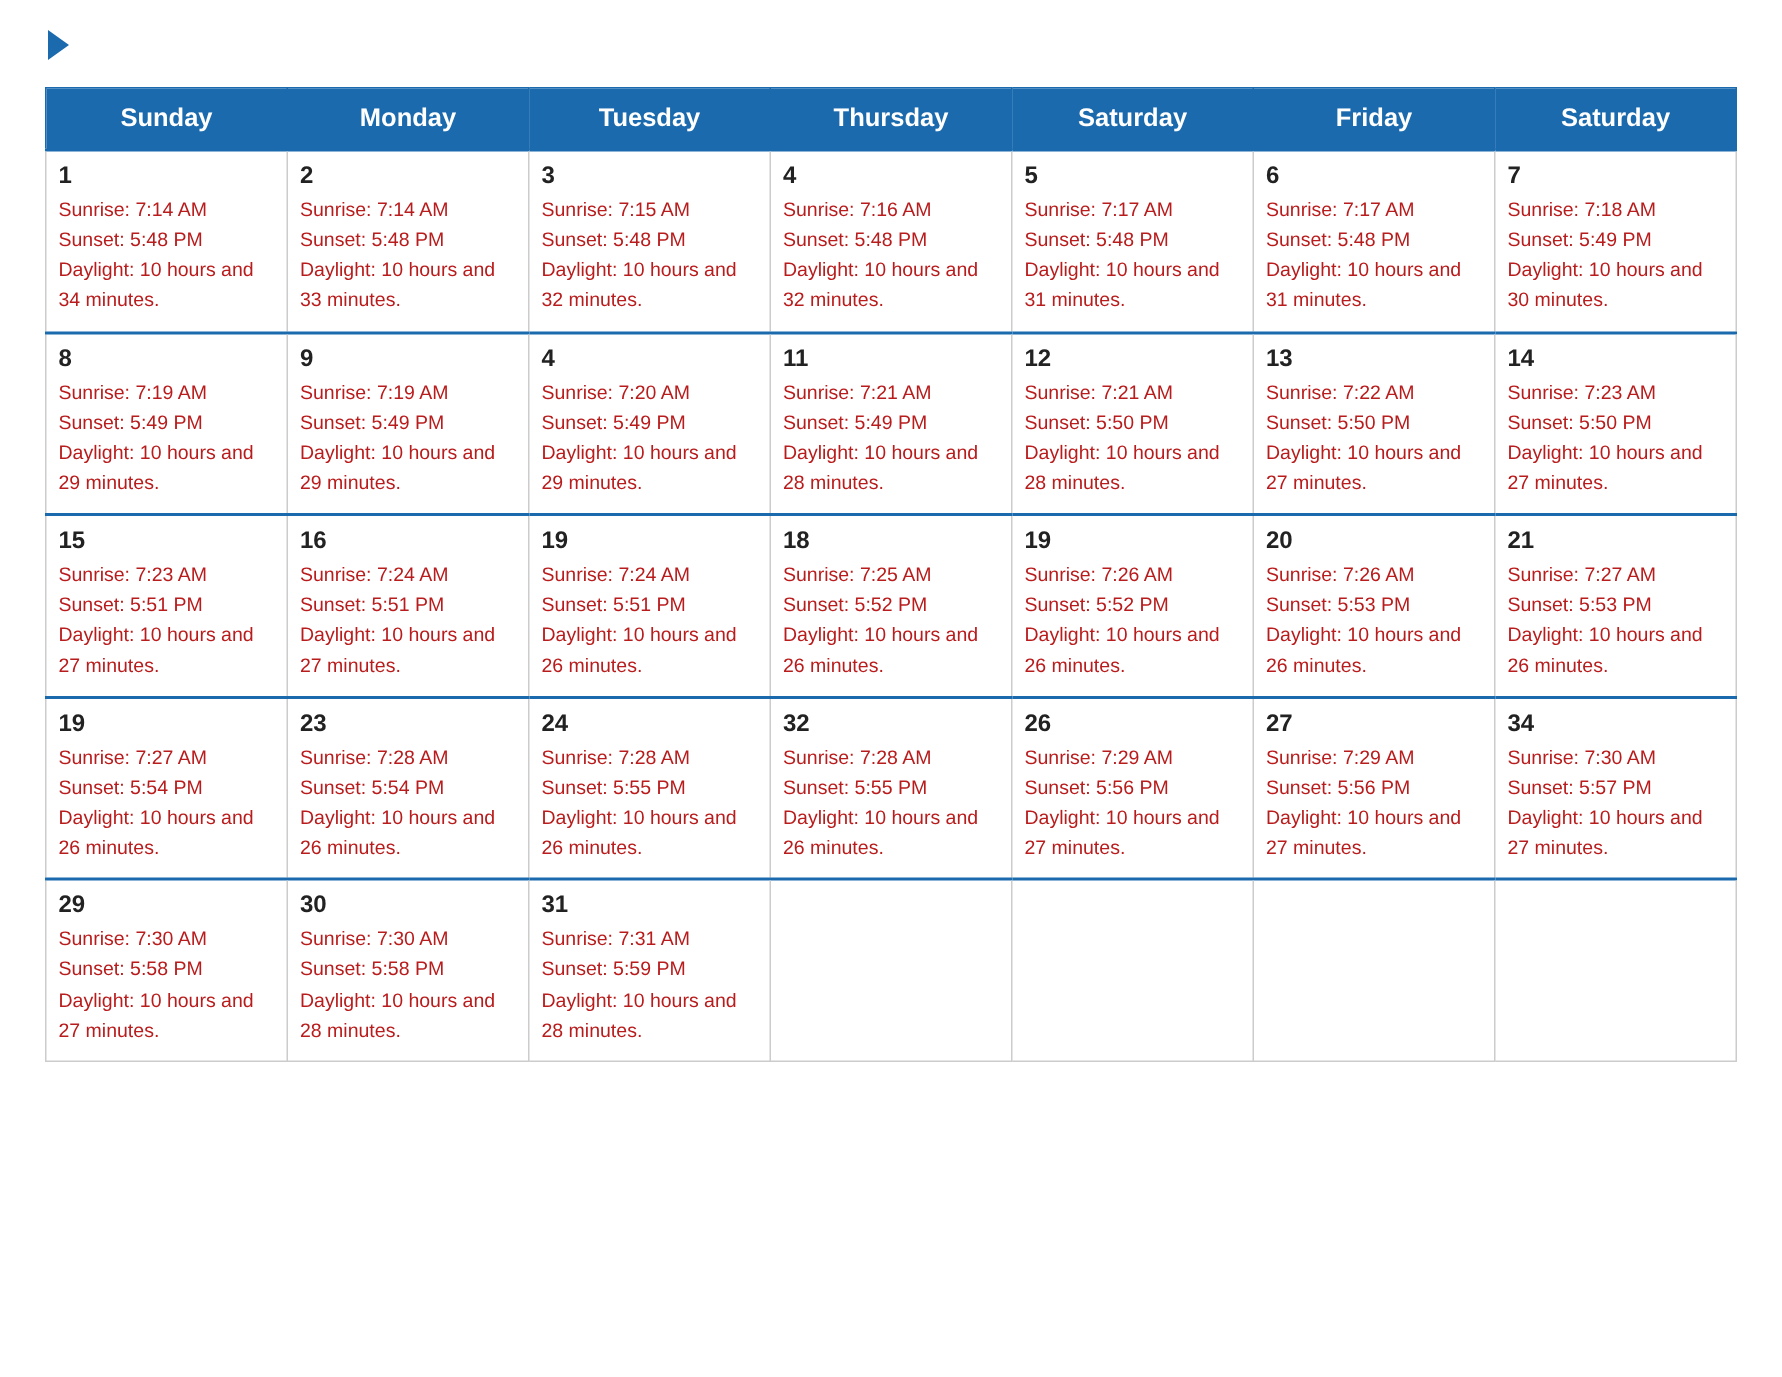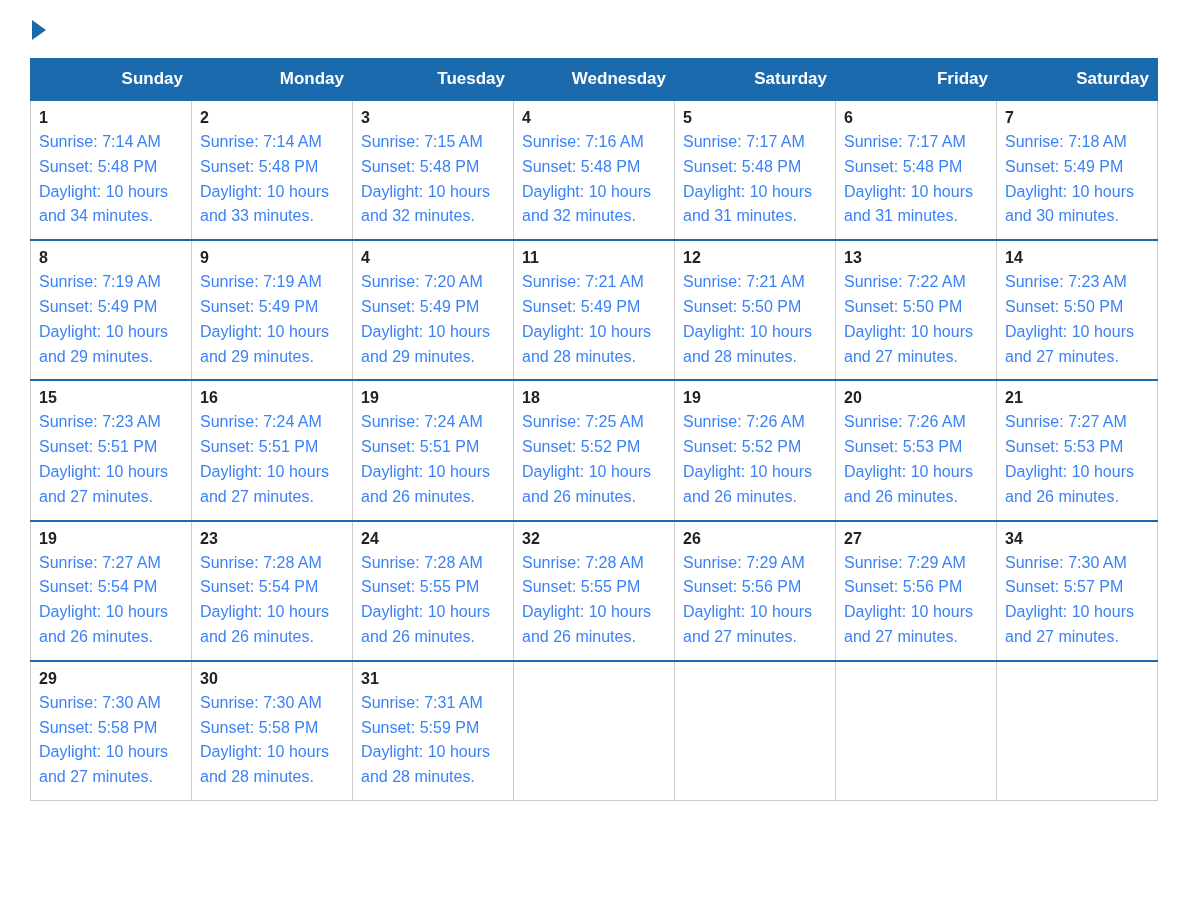--- a/index.html
+++ b/index.html
@@ -66,44 +66,44 @@
       width: 100%;
       border-collapse: collapse;
       table-layout: fixed;
     }
     thead tr th {
       background-color: #1a6aad;
       color: #fff;
       font-size: 17px;
       font-weight: bold;
       padding: 10px 8px;
-      text-align: right;
+      text-align: center;
       border: 1px solid #1a6aad;
     }
     tbody tr td {
       vertical-align: top;
       padding: 8px 8px 10px 8px;
       font-size: 13px;
       color: #333;
       border: 1px solid #ccc;
       border-top: 2px solid #1a6aad;
       min-height: 90px;
       height: 110px;
     }
     tbody tr td .day-num {
       font-size: 16px;
       font-weight: bold;
       color: #222;
       display: block;
       margin-bottom: 3px;
     }
     tbody tr td .day-info {
-      font-size: 16px;
+      font-size: 13px;
       line-height: 1.55;
-      color: #3b82f6;
+      color: #b91c1c;
     }
     tbody tr td.empty {
       border-top: 2px solid #1a6aad;
     }
   </style>
 </head>
 <body>
 
 <div class="header">
   <div class="logo">
@@ -120,21 +120,21 @@
     <div class="location"></div>
   </div>
 </div>
 
 <table>
   <thead>
     <tr>
     <th>Sunday</th>
         <th>Monday</th>
         <th>Tuesday</th>
-        <th>Wednesday</th>
+        <th>Thursday</th>
         <th>Saturday</th>
         <th>Friday</th>
         <th>Saturday</th>
       </tr>
   </thead>
   <tbody id="calendar-body">
   <tr>
         <td>
           <span class="day-num">1</span>
           <span class="day-info">Sunrise: 7:14 AM<br>Sunset: 5:48 PM<br>Daylight: 10 hours and 34 minutes.</span>

